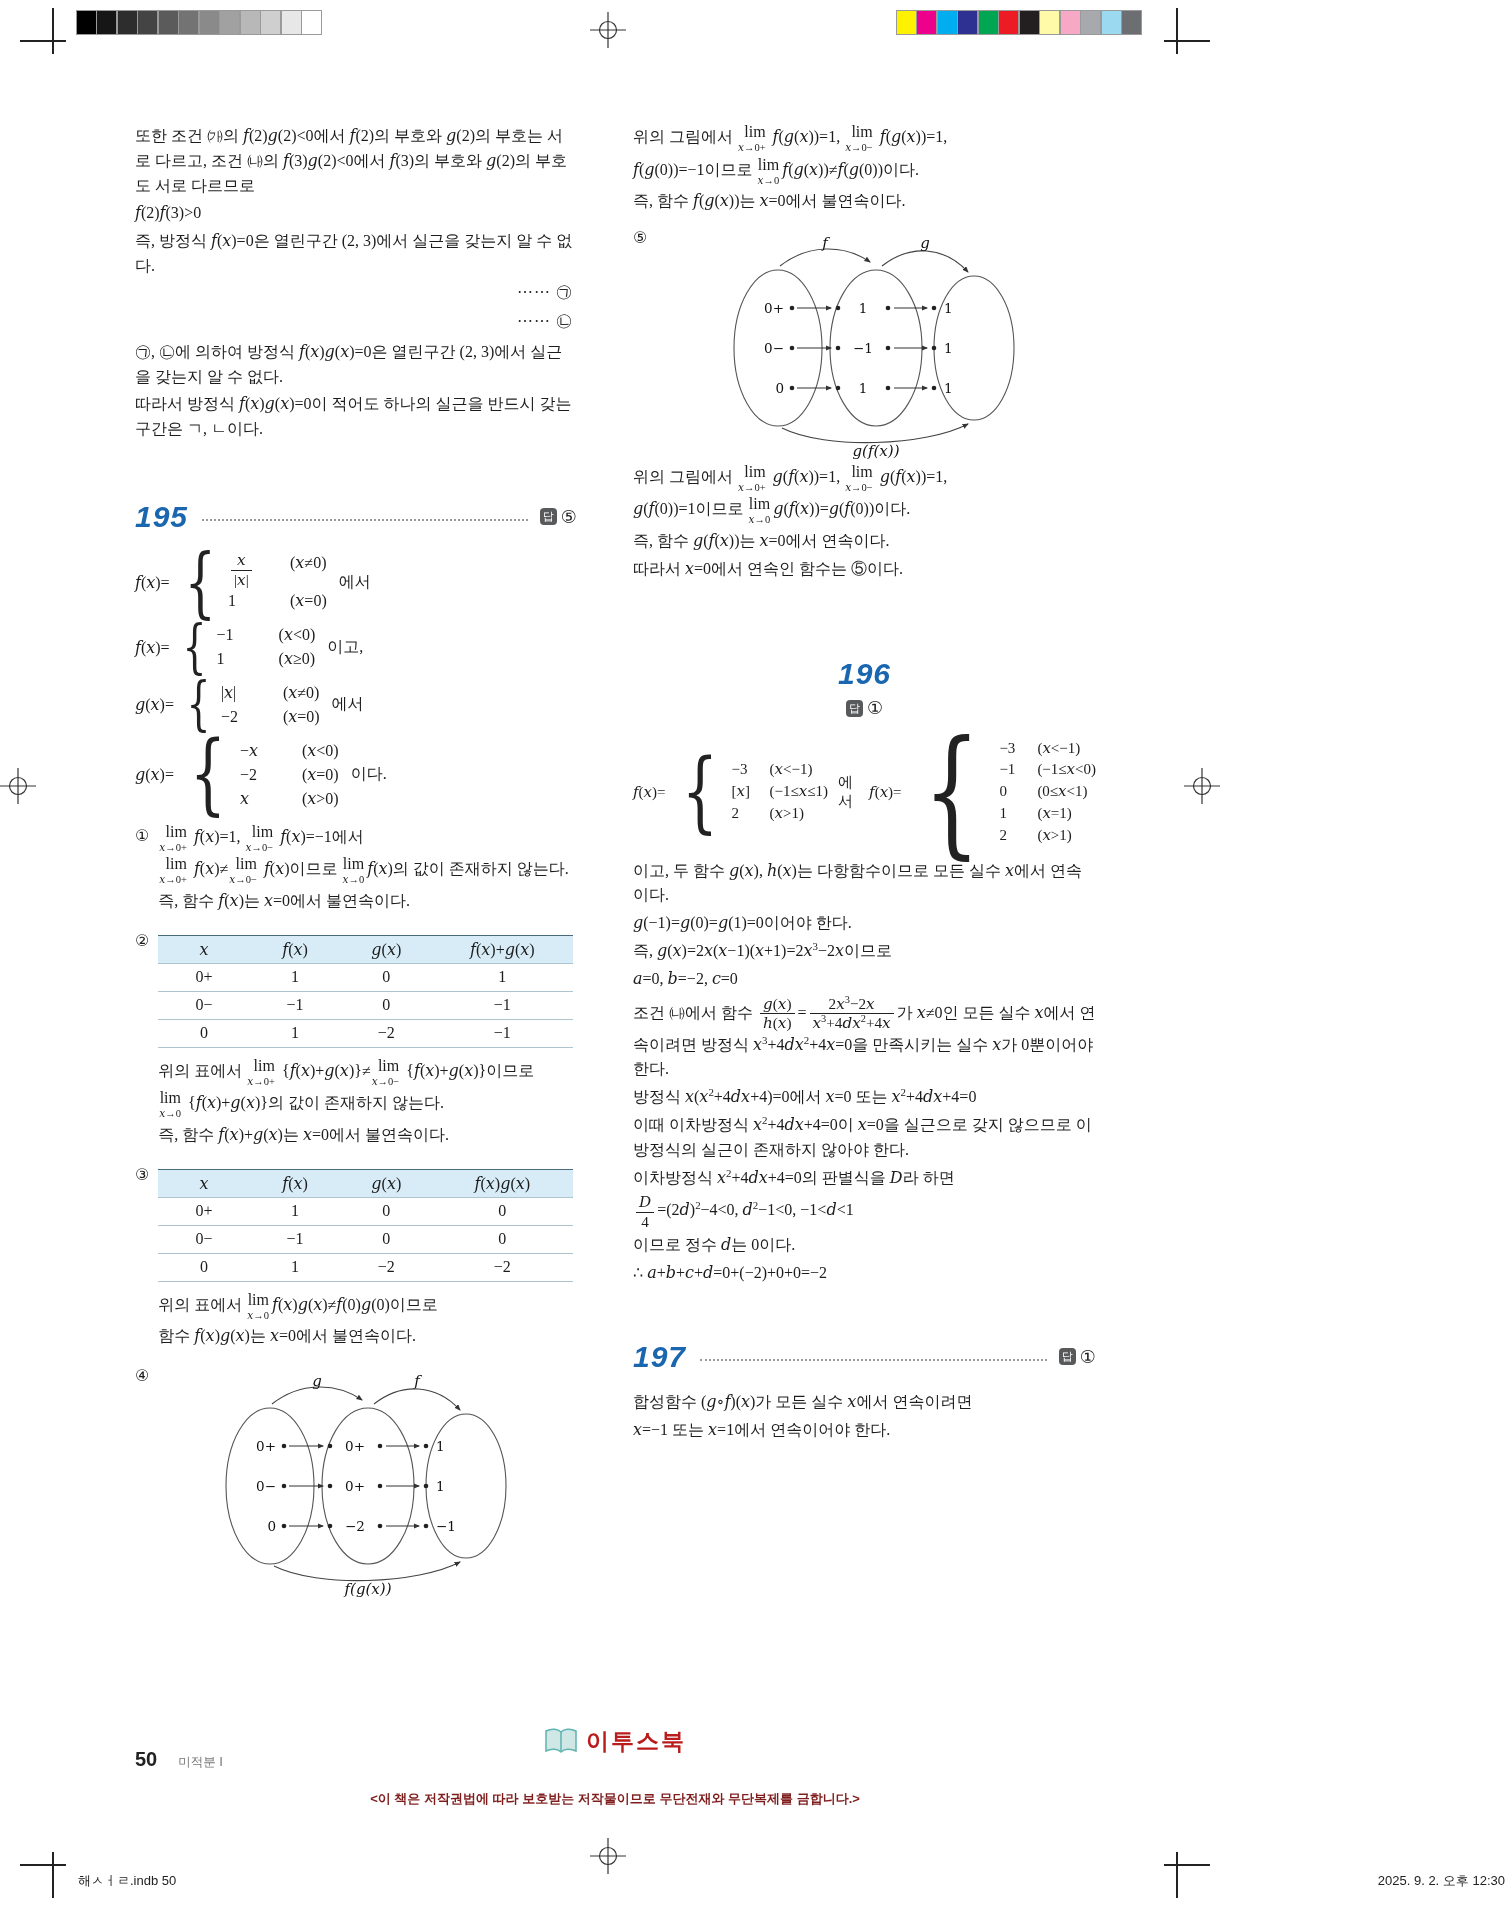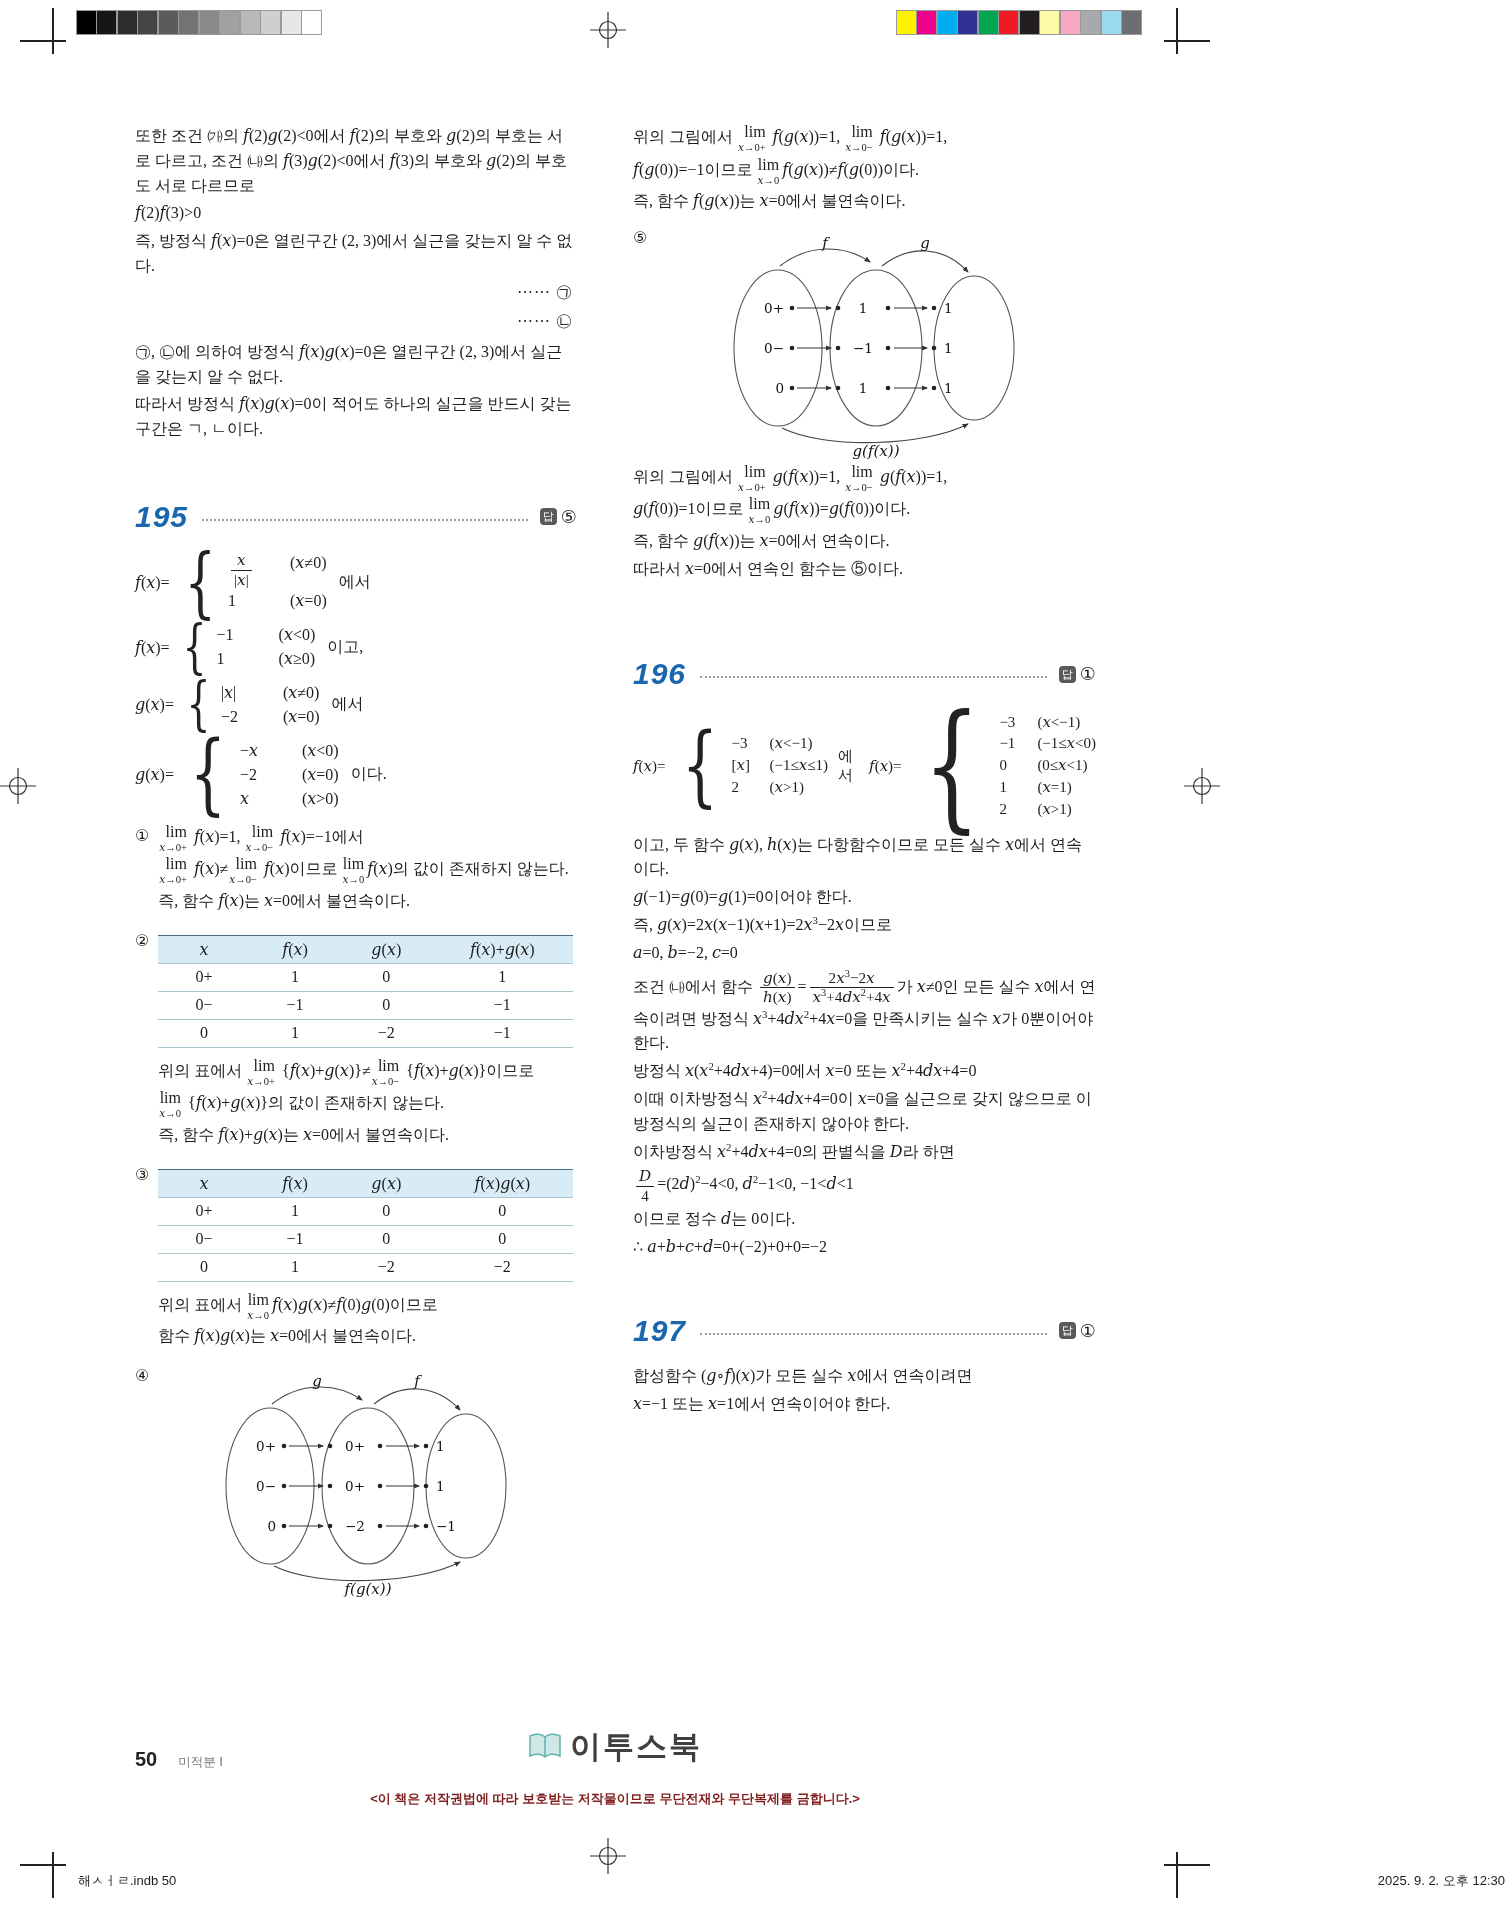--- a/index.html
+++ b/index.html
@@ -43,21 +43,21 @@
   .lm { display:inline-block; text-align:right; line-height:1; vertical-align:-0.55em; margin:0 3px 0 1px; }
   .lm .ls { display:block; font-size:10.5px; line-height:1; margin-top:2px; }
 
   
   .fr { display:inline-flex; flex-direction:column; text-align:center; vertical-align:middle; margin:0 3px; line-height:1.15; font-size:0.95em; }
   .fr .nu { border-bottom:1.2px solid #222; padding:0 3px; }
   .fr .de { padding:0 3px; }
 
   
   .phead { display:flex; align-items:center; margin:26px 0 16px; }
-  .g58 { margin-top:58px; } .g76 { margin-top:76px; } .g54 { margin-top:54px; }
+  .g58 { margin-top:58px; } .g76 { margin-top:76px;flex-direction:column; } .g54 { margin-top:54px; }
   .pnum { font-family:"Liberation Sans",sans-serif; font-style:italic; font-weight:bold;
           font-size:30px; color:#1a67b0; letter-spacing:1px; }
   .dots { flex:1; margin:6px 12px 0 14px; border-bottom:2.5px dotted #9a9a9a; height:2px; }
   .abadge { display:inline-flex; align-items:center; gap:4px; }
   .abicon { width:17px; height:17px; border-radius:4px; background:#58595b; color:#fff; font-size:11px;
             display:inline-flex; align-items:center; justify-content:center;
             font-family:"Liberation Sans",sans-serif; }
   .acirc { font-family:"DejaVu Sans",sans-serif; font-size:18px; line-height:1; }
 
   
@@ -98,21 +98,21 @@
   .diag .ln  { stroke:#333; stroke-width:1.1; }
   .diag .dot { fill:#222; }
   .diag .dv  { font:13.5px "DejaVu Serif",serif; fill:#111; }
   .diag .dl  { font:italic 15px "DejaVu Serif",serif; fill:#111; }
 
   
   .pageinfo { position:absolute; left:135px; top:1748px; display:flex; align-items:baseline; gap:21px; }
   .pagenum { font-family:"Liberation Sans",sans-serif; font-weight:bold; font-size:20px; color:#222; }
   .bookname { font-family:"Liberation Sans",sans-serif; font-size:12.5px; color:#777; }
   .brand { position:absolute; top:1726px; left:0; width:1230px; display:flex; justify-content:center; align-items:center; gap:8px; }
-  .brandtext { font-family:Liberation Sans, sans-serif; font-weight:bold; font-size:31px; color:#404040; letter-spacing:2px; }
+  .brandtext { font-family:Liberation Sans, sans-serif; font-weight:bold; font-size:23px; color:#b91c1c; letter-spacing:2px; }
   .copyright { position:absolute; top:1790px; left:0; width:1230px; text-align:center;
                font-family:"Liberation Sans",sans-serif; font-weight:bold; font-size:13px; color:#7f1d1d; }
   .filelabel { position:absolute; left:78px; top:1872px; font-family:"Liberation Sans",sans-serif; font-size:13px; color:#222; }
   .timestamp { position:absolute; left:1335px; top:1872px; width:170px; text-align:right;
                font-family:"Liberation Sans",sans-serif; font-size:13px; color:#222; }
 </style>
 </head>
 <body>
 
 <div class="calbar gbar">

